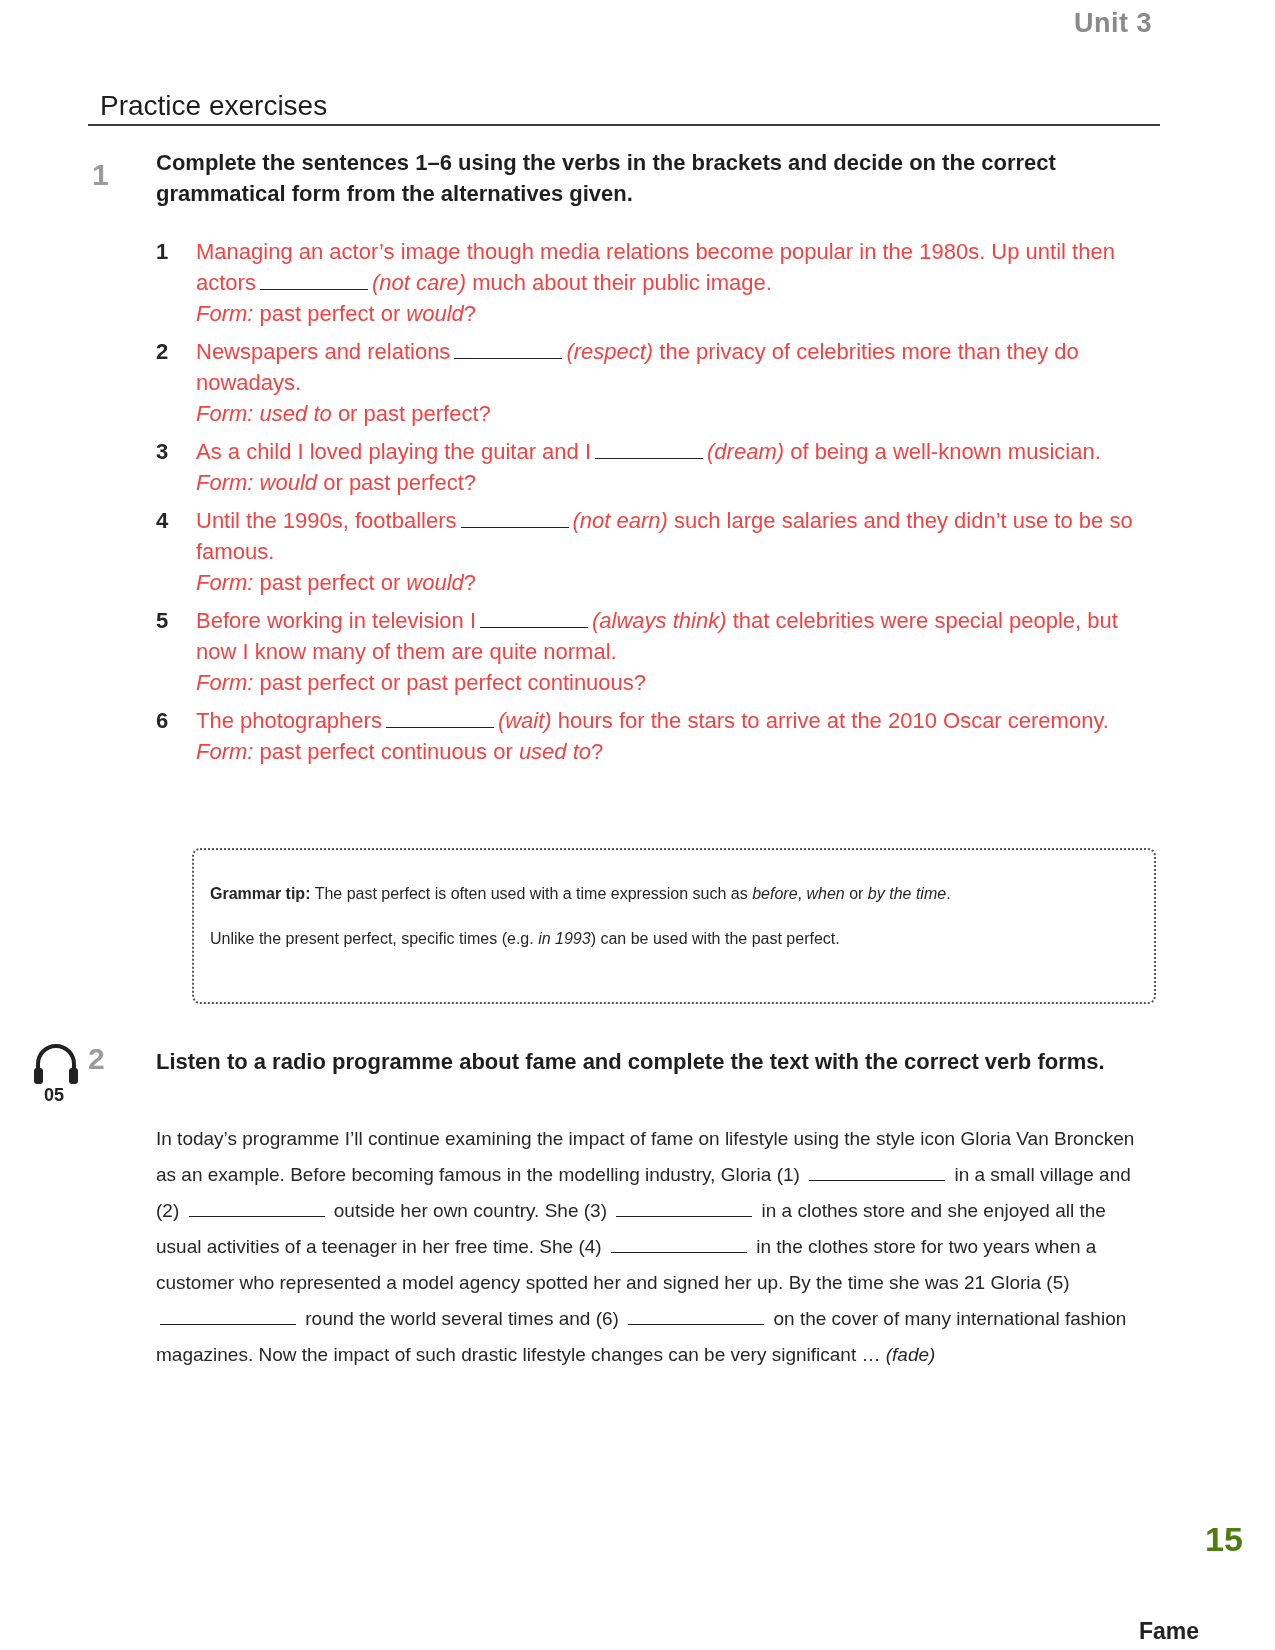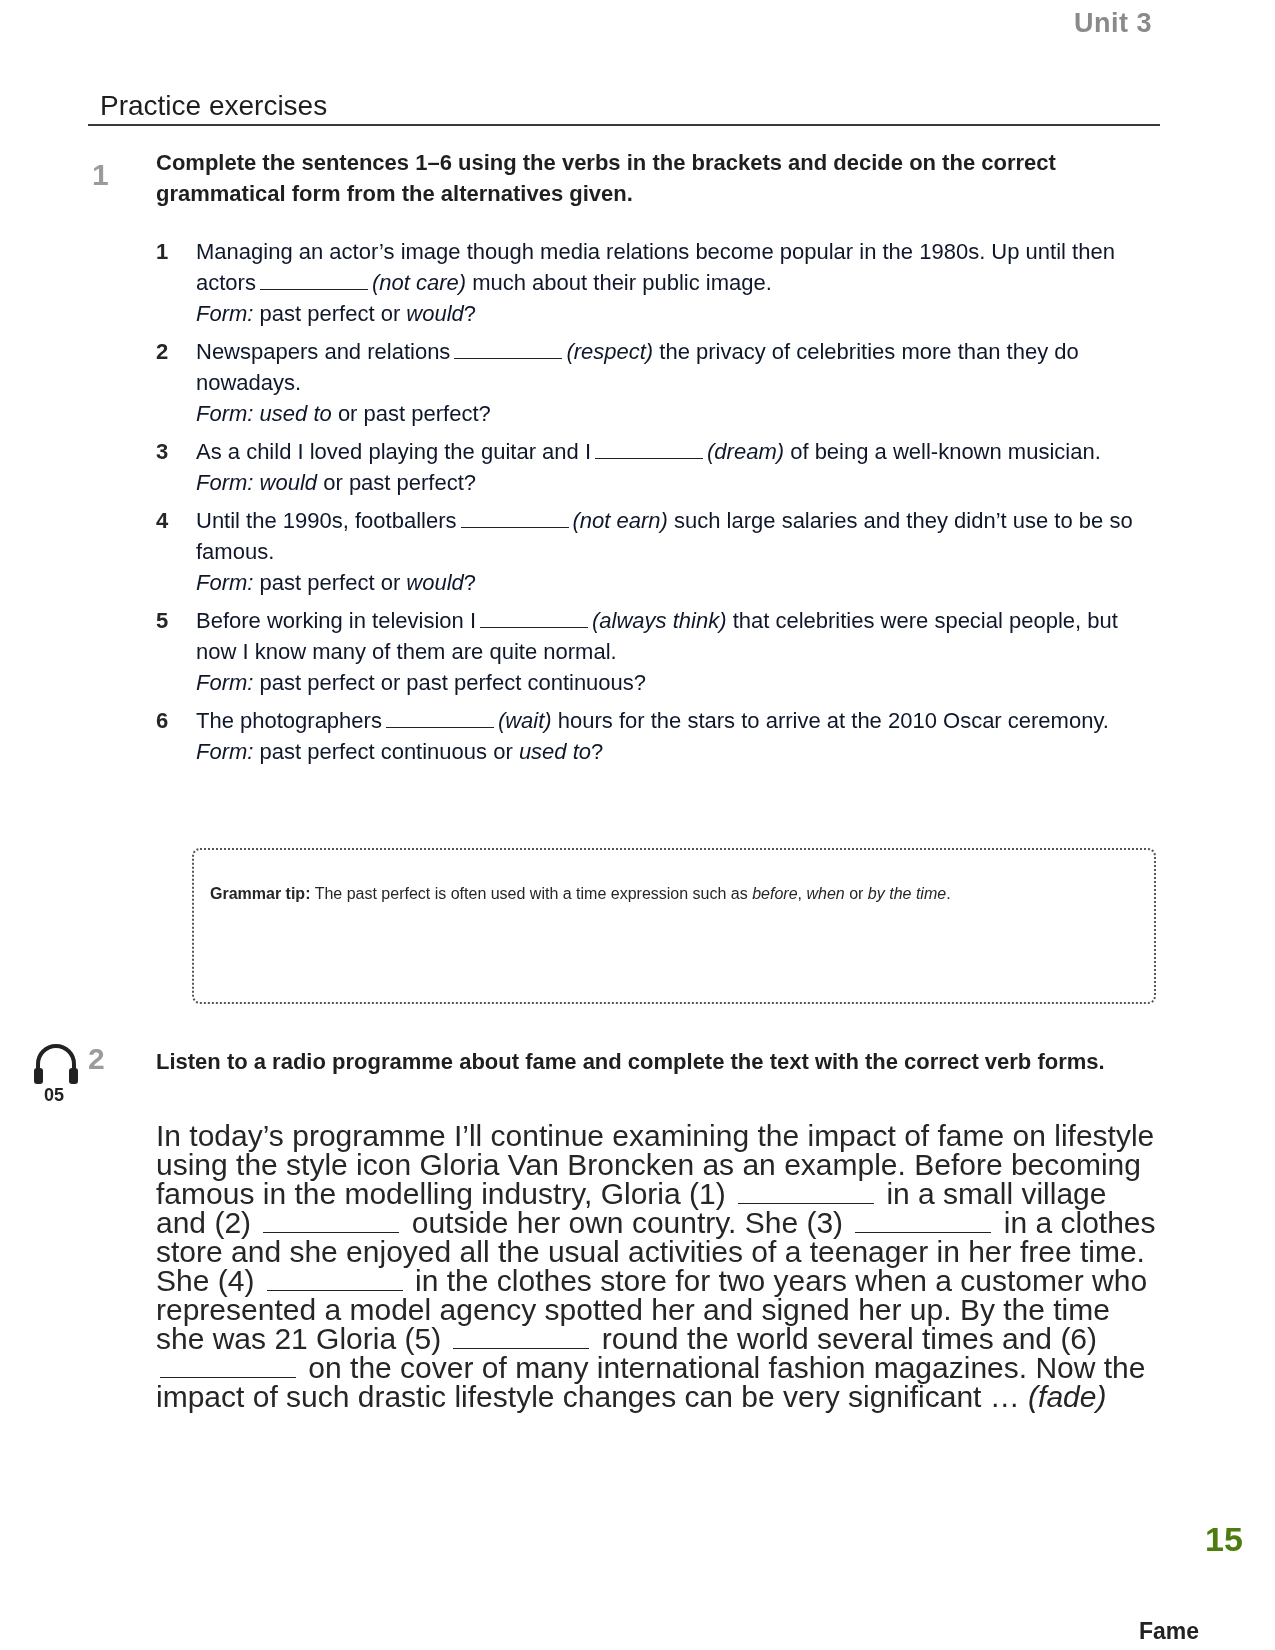--- a/index.html
+++ b/index.html
@@ -27,21 +27,21 @@
     position: absolute; left: 156px; width: 990px;
     font-size: 22px; font-weight: bold; line-height: 31px; color: #1f1f1f;
   }
   .ex1-instr { top: 147px; }
   .items { position: absolute; left: 156px; top: 236px; width: 1000px; }
   .item { position: relative; padding-left: 40px; margin-bottom: 7px; }
   .item-num {
     position: absolute; left: 0; top: 0; font-weight: bold; font-size: 22px; line-height: 31px;
   }
   .item-text, .item-form {
-    font-size: 22px; line-height: 31px; color: #0f172a;
+    font-size: 22px; line-height: 31px; color: #ef4444;
   }
   .blank {
     display: inline-block; width: 108px; border-bottom: 1.5px solid #222;
     margin: 0 4px; height: 18px; vertical-align: baseline;
   }
   .blank-long { width: 136px; }
   .tip-box {
     position: absolute; left: 192px; top: 848px; width: 964px; height: 156px;
     border: 2px dotted #555; border-radius: 8px; box-sizing: border-box;
     padding: 14px 16px 0 16px;
@@ -51,21 +51,21 @@
   .headphones {
     position: absolute; left: 32px; top: 1042px; width: 48px; height: 44px;
   }
   .track-num {
     position: absolute; left: 44px; top: 1085px; font-size: 18px; font-weight: bold; color: #222;
   }
   .ex2-num { left: 88px; top: 1042px; }
   .ex2-instr { top: 1046px; }
   .passage {
     position: absolute; left: 156px; top: 1121px; width: 1000px;
-    font-size: 30px; line-height: 29px; color: #262626; margin: 0;
+    font-size: 19px; line-height: 36px; color: #262626; margin: 0;
   }
   .footer-label {
     position: absolute; left: 1095px; top: 1618px; font-size: 23px; font-weight: bold; color: #222; margin-left: 44px;
   }
   .page-number {
     position: absolute; left: 1205px; top: 1520px; font-size: 34px; font-weight: bold; color: #4d7c0f;
   }
 </style>
 </head>
 <body>
@@ -165,20 +165,24 @@
 
 <div class="tip-box">
   <p class="tip-p">
     <span class="tip-label">Grammar tip:</span>
     <span>The past perfect is often used with a time expression such as</span>
     <i>before</i><span>,</span>
     <i>when</i>
     <span>or</span>
     <i>by the time</i><span>.</span>
   </p>
+  <p class="tip-p">
+    <span>Unlike the present perfect, specific times (e.g.</span>
+    <i>in 1993</i><span>) can be used with the past perfect.</span>
+  </p>
 </div>
 
 <svg class="headphones" viewBox="0 0 48 44">
   <path d="M6 30 V22 A18 18 0 0 1 42 22 V30" fill="none" stroke="#222" stroke-width="4"></path>
   <rect x="2" y="26" width="9" height="16" rx="3" fill="#222"></rect>
   <rect x="37" y="26" width="9" height="16" rx="3" fill="#222"></rect>
 </svg>
 <div class="track-num">05</div>
 <div class="ex-num ex2-num">2</div>
 <div class="instruction ex2-instr">Listen to a radio programme about fame and complete the text with the correct verb forms.</div>

